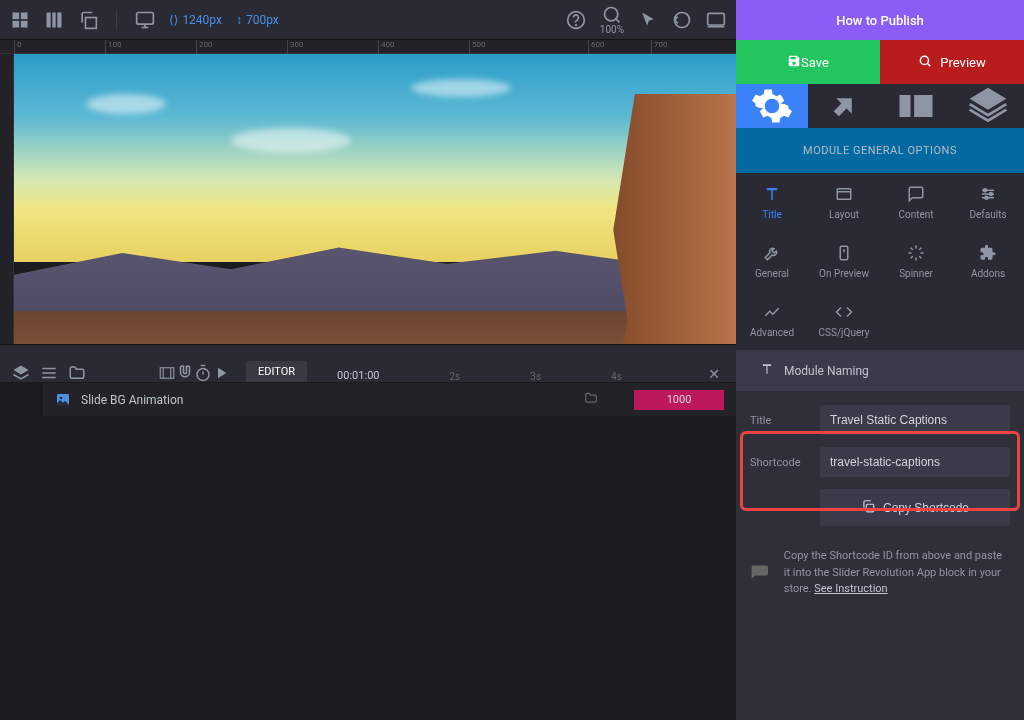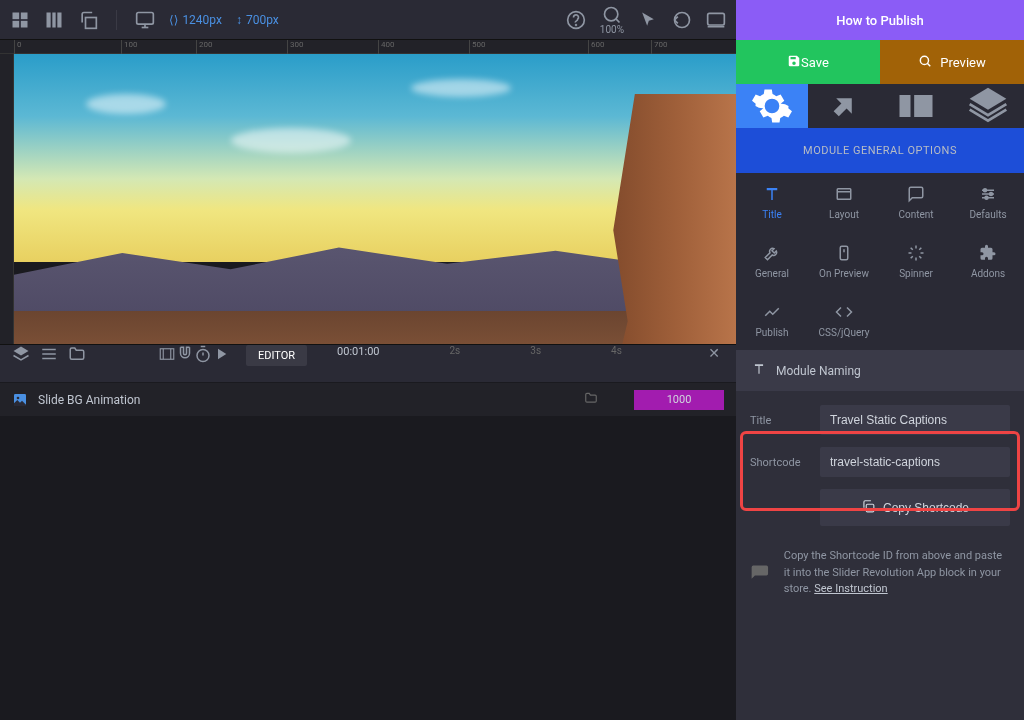--- a/index.html
+++ b/index.html
@@ -14,50 +14,50 @@
 .ruler-top { height: 14px; background: #222228; border-bottom: 1px solid #333; position: relative; }
 .ruler-tick { position: absolute; top: 0; font-size: 8px; color: #666; border-left: 1px solid #444; padding-left: 2px; height: 14px; }
 .ruler-left { position: absolute; left: 0; top: 14px; bottom: 0; width: 14px; background: #222228; border-right: 1px solid #333; z-index: 2; }
 .canvas-area { flex: 1; position: relative; background: #1a1a1f; overflow: hidden; }
 .canvas-image { position: absolute; left: 14px; top: 14px; right: 0; height: 495px; overflow: hidden; }
 .sky { position: absolute; top: 0; left: 0; right: 0; height: 42%; background: linear-gradient(to bottom, #2a9dc9 0%, #5cb8d4 30%, #d4e8b4 60%, #f0e680 75%, #e8d060 100%); }
 .cloud { position: absolute; background: rgba(255,255,255,0.5); border-radius: 50%; filter: blur(3px); }
 .mountains-far { position: absolute; top: 38%; left: 0; right: 0; height: 22%; background: linear-gradient(to bottom, #5a5670 0%, #4a4560 100%); clip-path: polygon(0 30%, 15% 10%, 30% 25%, 45% 5%, 60% 20%, 75% 8%, 90% 22%, 100% 15%, 100% 100%, 0 100%); }
 .desert { position: absolute; top: 52%; left: 0; right: 0; bottom: 0; background: linear-gradient(to bottom, #6b4530 0%, #8b5a3c 30%, #5a3a28 70%, #3a2518 100%); }
 .rock { position: absolute; right: 0; top: 8%; width: 20%; height: 92%; background: linear-gradient(to left, #b8744a 0%, #a0603a 40%, #7a4528 100%); clip-path: polygon(30% 0, 100% 0, 100% 100%, 0 100%, 10% 70%, 25% 50%, 15% 30%); }
-.timeline-bar { height: 38px; background: #2a2a35; display: flex; align-items: flex-start; border-top: 1px solid #111; }
+.timeline-bar { height: 38px; background: #2a2a35; display: flex; align-items: flex-end; border-top: 1px solid #111; }
 .tl-left { display: flex; align-items: center; gap: 10px; padding: 0 12px; }
 .tl-icon { width: 18px; height: 18px; color: #8f96a3; display: flex; align-items: center; justify-content: center; cursor: pointer; }
 .editor-tag { background: #3a3a45; color: #fff; padding: 4px 12px; font-size: 11px; border-radius: 2px; margin-left: 16px; }
 .tl-time { color: #c0c6d0; font-size: 11px; margin-left: 30px; }
 .tl-tick { color: #666; font-size: 10px; margin-left: 70px; }
 .tl-close { margin-left: auto; padding: 0 16px; color: #8f96a3; cursor: pointer; font-size: 14px; }
-.layer-row { height: 34px; background: #222228; display: flex; align-items: center; padding: 0 12px; gap: 10px; border-top: 1px solid #1a1a1f; }
+.layer-row { height: 34px; background: #222228; display: flex; align-items: center; padding: 0 12px; gap: 10px; border-top: 1px solid #1a1a1f; margin-left: 43px; }
 .layer-icon { width: 16px; height: 16px; color: #4a90e2; }
 .layer-name { color: #c0c6d0; font-size: 12px; flex: 1; }
 .layer-folder { color: #666; margin-right: 18px; }
-.keyframe-block { width: 90px; height: 20px; background: #a21caf; display: flex; align-items: center; justify-content: center; color: #d0d5dd; font-size: 11px; margin-left: 8px; }
+.keyframe-block { width: 90px; height: 20px; background: #be185d; display: flex; align-items: center; justify-content: center; color: #d0d5dd; font-size: 11px; margin-left: 8px; }
 .bottom-fill { flex: 1; background: #1a1a1f; }
 
 
 .sidebar { width: 288px; background: #2f2f3a; display: flex; flex-direction: column; }
 .howto { height: 40px; background: #8b5cf6; color: #fff; display: flex; align-items: center; justify-content: center; font-size: 13px; font-weight: 500; cursor: pointer; }
 .save-preview { height: 44px; display: flex; }
 .save-btn { flex: 1; background: #22c55e; color: #fff; display: flex; align-items: center; justify-content: center; cursor: pointer; font-size: 13px; }
-.preview-btn { flex: 1; background: #a16207; color: #fff; display: flex; align-items: center; justify-content: center; gap: 8px; cursor: pointer; font-size: 13px; }
+.preview-btn { flex: 1; background: #b91c1c; color: #fff; display: flex; align-items: center; justify-content: center; gap: 8px; cursor: pointer; font-size: 13px; }
 .tab-icons { height: 44px; display: flex; background: #2a2a35; }
 .tab-icon { flex: 1; display: flex; align-items: center; justify-content: center; cursor: pointer; color: #8f96a3; }
 .tab-icon.active { background: #3b82f6; color: #fff; }
-.section-title { text-align: center; padding: 16px 0; color: #b7bcc4; font-size: 11px; letter-spacing: 0.5px; background: #1d4ed8; }
+.section-title { text-align: center; padding: 16px 0; color: #b7bcc4; font-size: 11px; letter-spacing: 0.5px; background: #0369a1; }
 .option-grid { display: grid; grid-template-columns: repeat(4, 1fr); background: #2a2a35; }
 .option-cell { display: flex; flex-direction: column; align-items: center; justify-content: center; padding: 12px 0; gap: 6px; cursor: pointer; color: #8f96a3; }
 .option-cell.active { color: #3b82f6; }
 .option-cell .opt-icon { width: 18px; height: 18px; display: flex; align-items: center; justify-content: center; }
 .option-cell .opt-label { font-size: 10px; }
-.subsection { background: #3a3a48; padding: 12px 16px; display: flex; align-items: center; gap: 10px; color: #c0c6d0; font-size: 12px; }
+.subsection { background: #3a3a48; padding: 12px 24px; display: flex; align-items: center; gap: 10px; color: #c0c6d0; font-size: 12px; }
 .form-area { background: #2f2f3a; padding: 14px 14px 18px 14px; position: relative; }
 .form-row { display: flex; align-items: center; margin-bottom: 12px; gap: 10px; }
 .form-label { width: 60px; color: #8f96a3; font-size: 11px; text-align: left; }
 .form-input { flex: 1; background: #3a3a48; border: none; padding: 8px 10px; color: #d0d5dd; font-size: 12px; border-radius: 2px; outline: none; }
 .copy-btn { width: calc(100% - 70px); margin-left: 70px; background: #3a3a48; border: none; padding: 10px; color: #d0d5dd; font-size: 12px; border-radius: 2px; cursor: pointer; display: flex; align-items: center; justify-content: center; gap: 8px; }
 .highlight-box { position: absolute; border: 3px solid #ef4444; border-radius: 6px; pointer-events: none; }
 .info-row { display: flex; gap: 14px; padding: 4px 14px 18px 14px; }
 .info-icon { color: #666; margin-top: 2px; }
 .info-text { color: #8f96a3; font-size: 11px; line-height: 1.5; }
 .info-text a { color: #c0c6d0; text-decoration: underline; cursor: pointer; }
@@ -138,21 +138,21 @@
         <svg viewBox="0 0 24 24" fill="none" stroke="currentColor" stroke-width="2">
           <rect x="2" y="4" width="20" height="14" rx="2"></rect>
           <line x1="2" y1="20" x2="22" y2="20"></line>
         </svg>
       </div>
   </div>
 
   <div class="canvas-area">
     <div class="ruler-top">
       <div class="ruler-tick" style="left:14px">0</div>
-      <div class="ruler-tick" style="left:121px">100</div>
+      <div class="ruler-tick" style="left:105px">100</div>
       <div class="ruler-tick" style="left:196px">200</div>
       <div class="ruler-tick" style="left:287px">300</div>
       <div class="ruler-tick" style="left:378px">400</div>
       <div class="ruler-tick" style="left:469px">500</div>
       <div class="ruler-tick" style="left:588px">600</div>
       <div class="ruler-tick" style="left:651px">700</div>
     </div>
     <div class="ruler-left"></div>
     <div class="canvas-image">
       <div class="sky"></div>
@@ -350,21 +350,21 @@
           </svg>
         </div>
         <div class="opt-label">Addons</div>
       </div>
     <div class="option-cell">
         <div class="opt-icon">
           <svg viewBox="0 0 24 24" fill="none" stroke="currentColor" stroke-width="2">
             <polyline points="3,17 9,11 13,15 21,7"></polyline>
           </svg>
         </div>
-        <div class="opt-label">Publish</div>
+        <div class="opt-label">Advanced</div>
       </div>
     <div class="option-cell">
         <div class="opt-icon">
           <svg viewBox="0 0 24 24" fill="none" stroke="currentColor" stroke-width="2">
             <polyline points="16,18 22,12 16,6"></polyline>
             <polyline points="8,6 2,12 8,18"></polyline>
           </svg>
         </div>
         <div class="opt-label">CSS/jQuery</div>
       </div>

